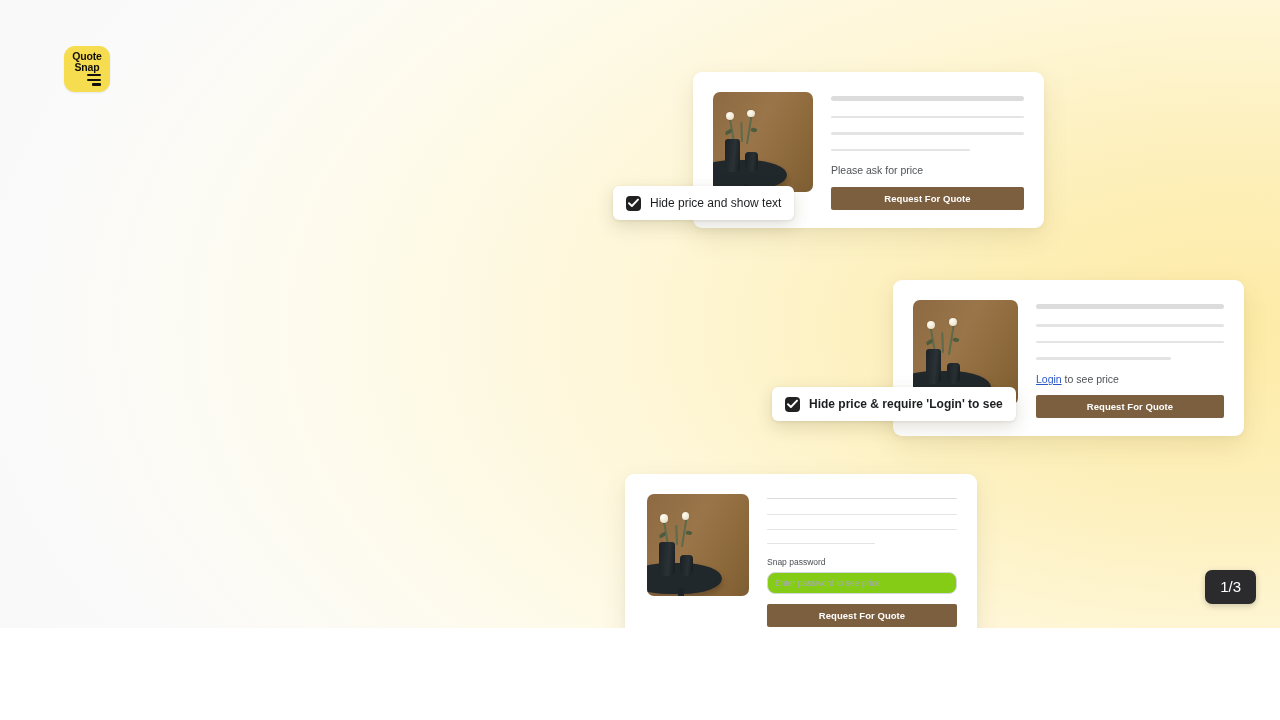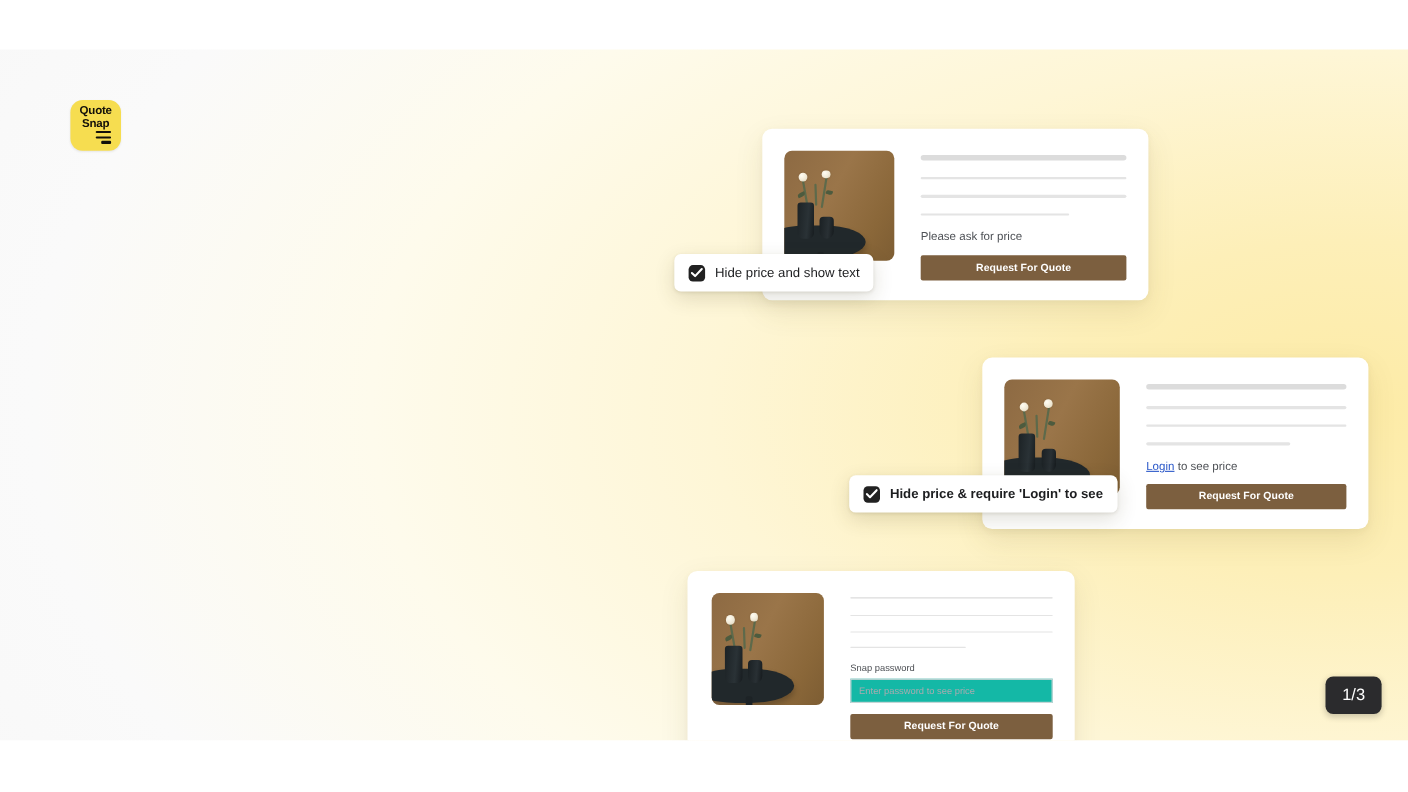--- a/index.html
+++ b/index.html
@@ -15,21 +15,20 @@
     -webkit-font-smoothing: antialiased;
   }
 
   .stage {
     position: relative;
     width: 1280px;
     height: 628px;
     background:
       radial-gradient(120% 135% at 96% 52%, #fdeba6 0%, #fdefb8 18%, #fef6d6 38%, #fefbec 58%, #fafafa 78%, #f7f7f7 100%);
     overflow: hidden;
-    margin-top: 45px;
   }
 
   
   .app-header {
     position: absolute;
     left: 64px;
     top: 46px;
     display: flex;
     align-items: flex-start;
     gap: 14px;
@@ -106,21 +105,21 @@
   
   .pcard {
     position: absolute;
     background: #ffffff;
     border-radius: 9px;
     box-shadow: 0 10px 26px rgba(90, 75, 30, 0.10), 0 2px 6px rgba(90,75,30,0.05);
     box-sizing: border-box;
   }
   .pcard-inner {
     display: flex;
-    gap: 24px;
+    gap: 18px;
     box-sizing: border-box;
     height: 100%;
   }
   .p-image {
     flex: 0 0 auto;
     border-radius: 7px;
     position: relative;
     overflow: hidden;
     background: linear-gradient(118deg, #8d6a43 0%, #9a7549 42%, #8a6739 78%, #7d5d33 100%);
   }
@@ -217,22 +216,22 @@
     width: 100%;
     display: block;
   }
   .pw-label {
     color: #4c4f54;
   }
   .pw-input {
     width: 100%;
     box-sizing: border-box;
     border: 1px solid #d5d7da;
-    border-radius: 0;
-    background: #14b8a6;
+    border-radius: 8px;
+    background: #84cc16;
     color: #333;
     font-family: "Liberation Sans", sans-serif;
     outline: none;
   }
   .pw-input::placeholder { color: #a8abaf; }
 
   
   .chk-pill {
     position: absolute;
     background: #ffffff;

